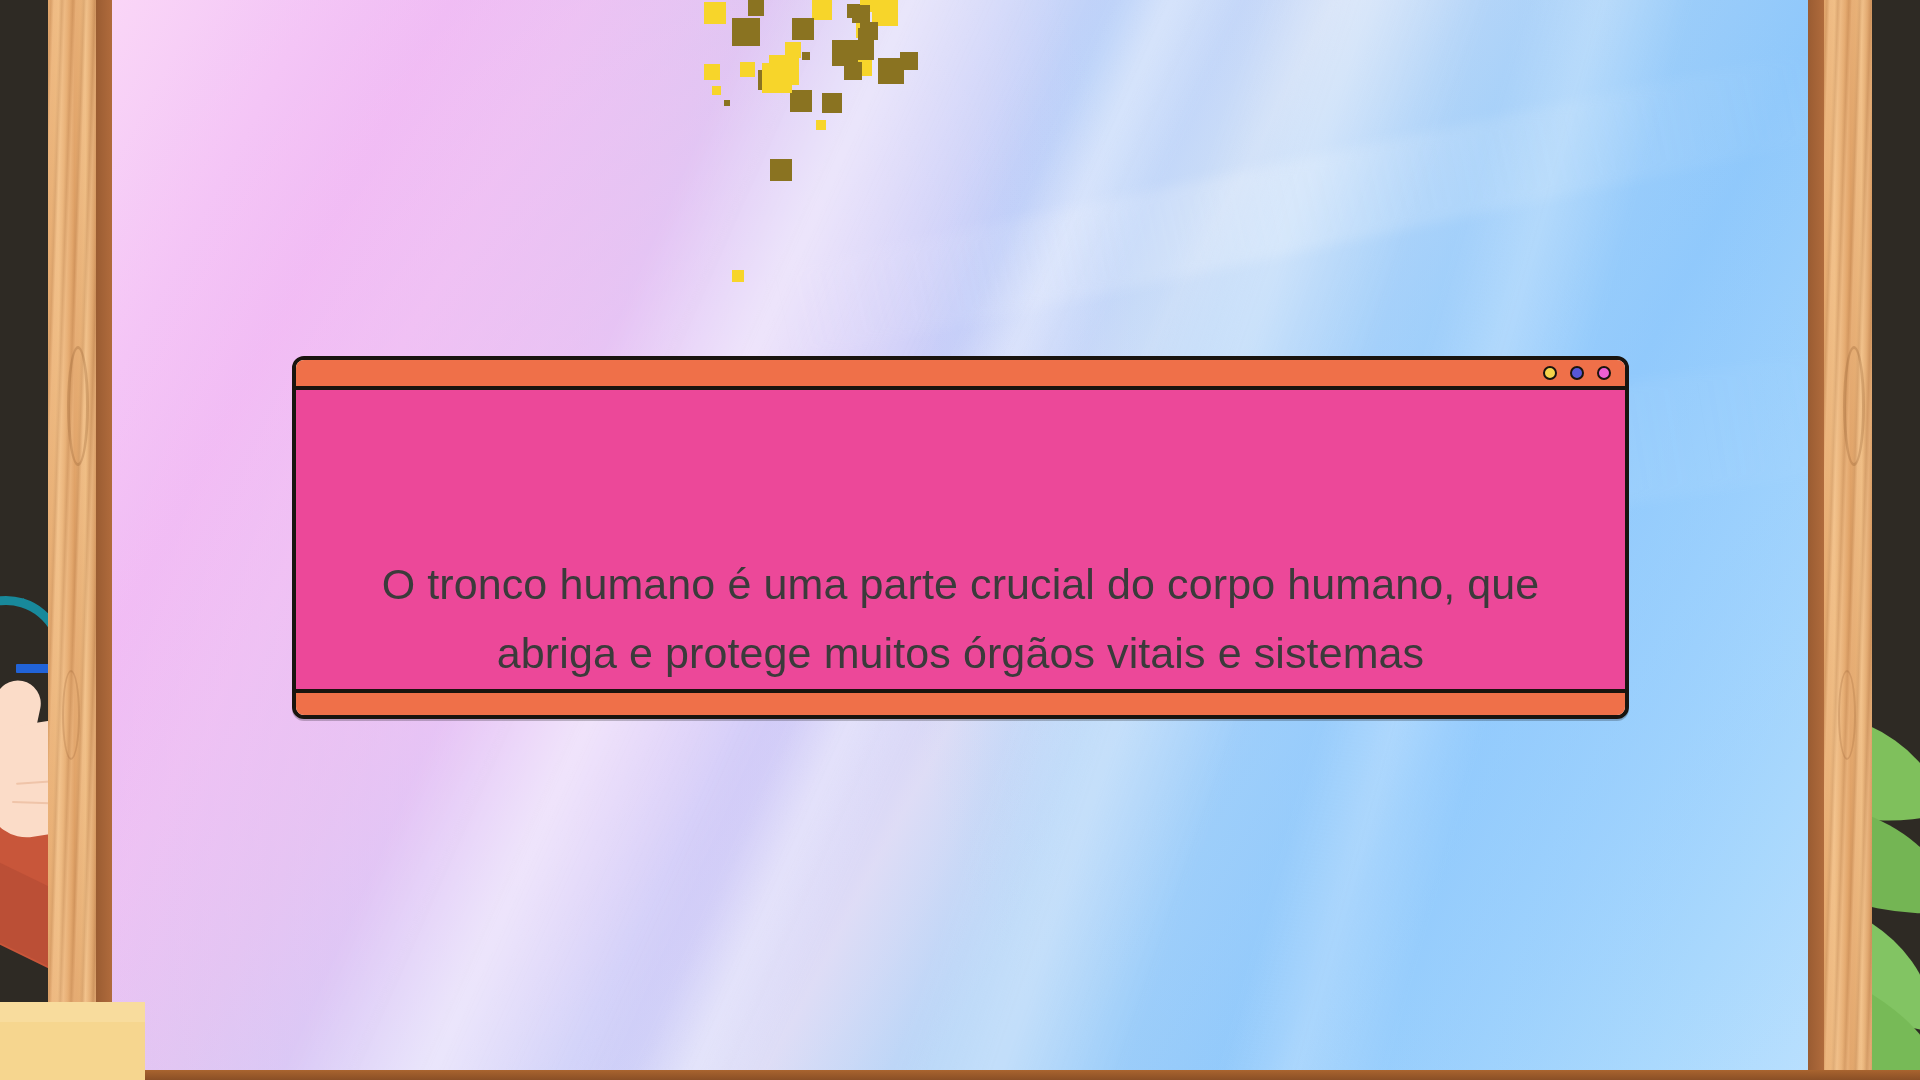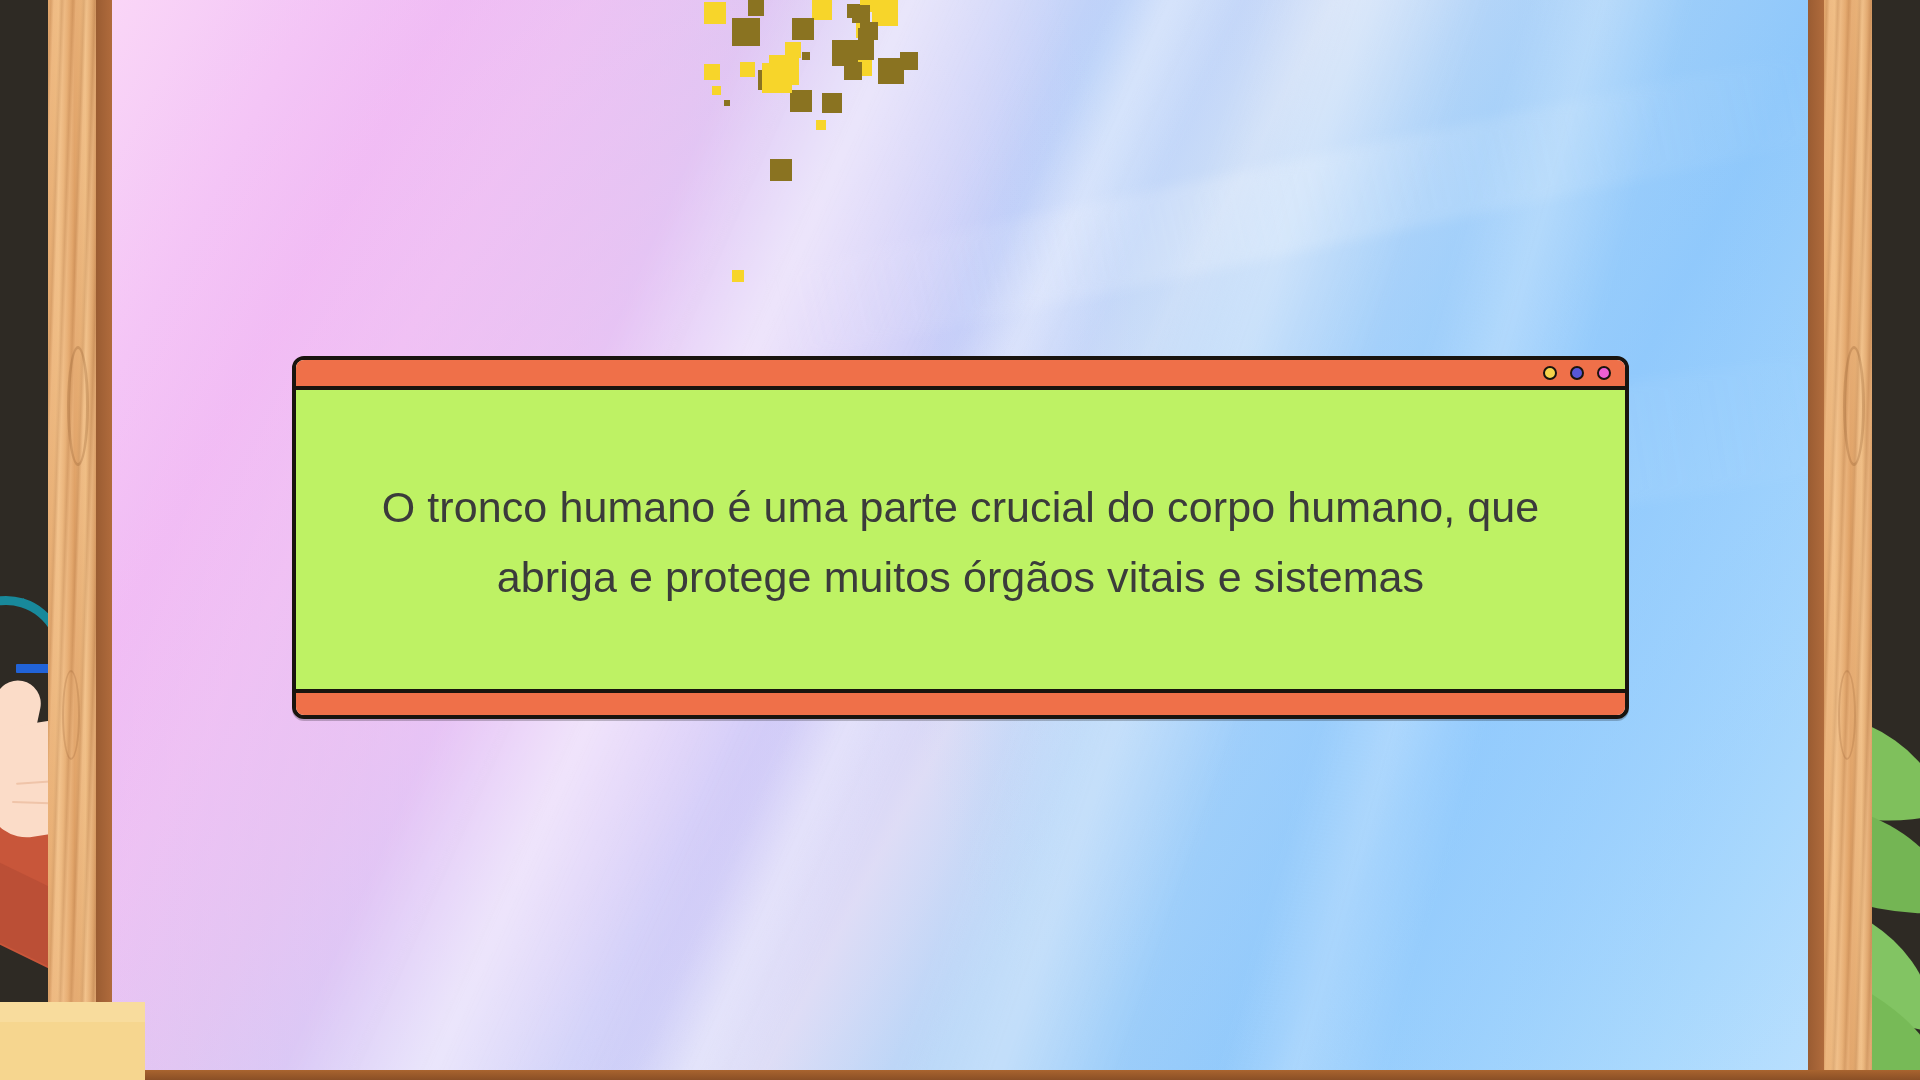--- a/index.html
+++ b/index.html
@@ -297,23 +297,23 @@
     width:14px; height:14px;
     border-radius:50%;
     border:2px solid #19140F;
   }
   .dot-yellow  { background:#F5D24A; }
   .dot-blue    { background:#5757D6; }
   .dot-magenta { background:#ED5FD2; }
 
   .window-body {
     flex:1 1 auto;
-    background:#bef264;
+    background:#ec4899;
     display:flex;
-    align-items:center;
+    align-items:flex-end;
     justify-content:center;
     padding:6px 78px 0 78px;
   }
   .window-text {
     font-size:43px;
     line-height:1.62;
     color:#3B3B3B;
     text-align:center;
     font-weight:400;
     letter-spacing:0.1px;

